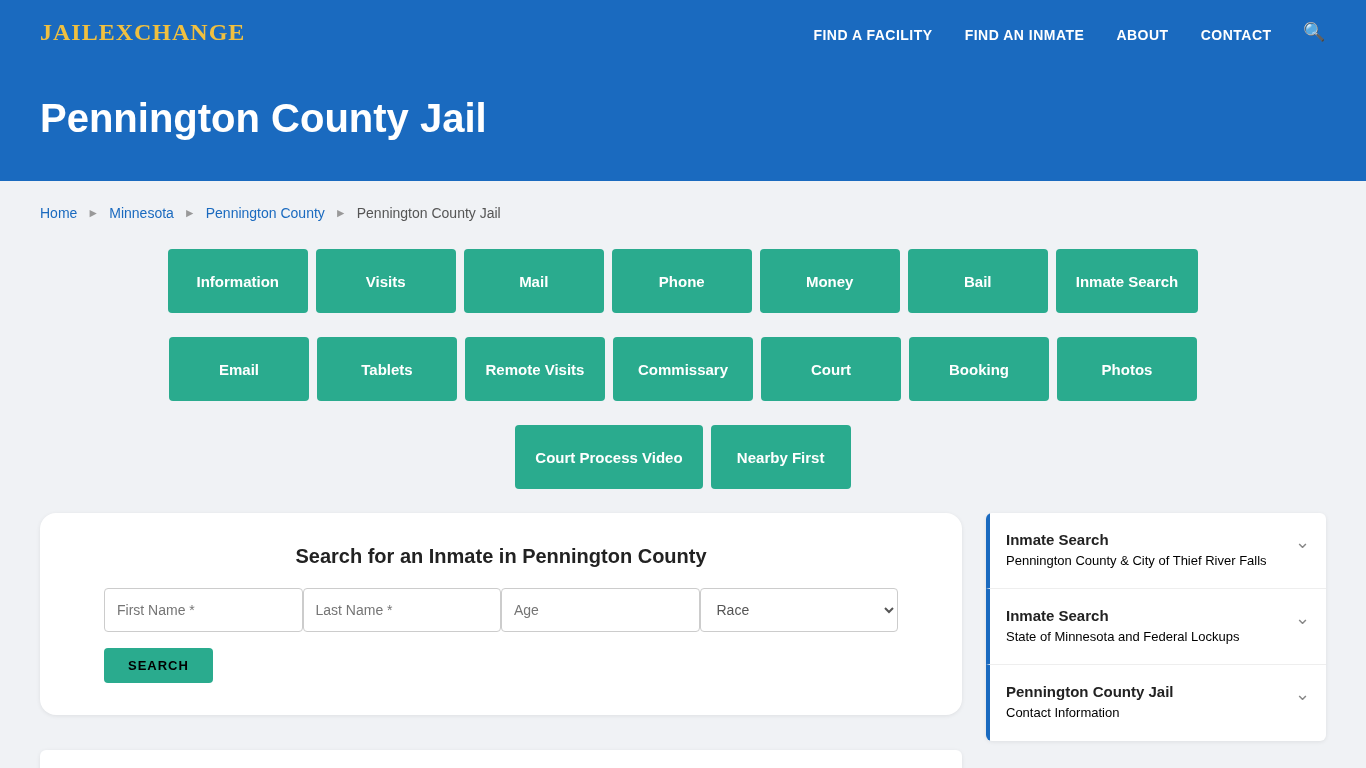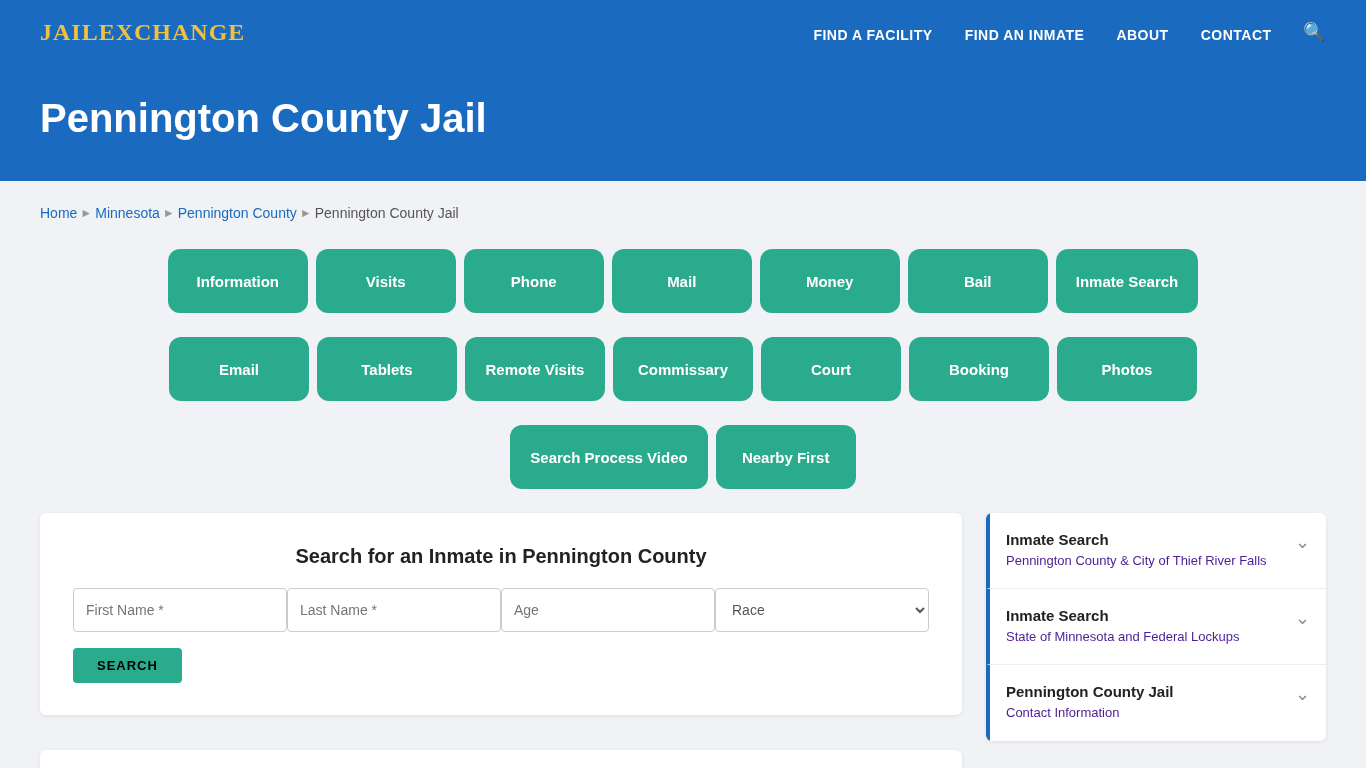--- a/index.html
+++ b/index.html
@@ -56,21 +56,21 @@
       max-width: 1366px;
       margin: 0 auto;
       padding: 24px 40px 40px;
       background: #f0f2f5;
     }
 
     
     .breadcrumb {
       display: flex;
       align-items: center;
-      gap: 3px;
+      gap: 10px;
       margin-bottom: 28px;
       font-size: 14px;
     }
     .breadcrumb a {
       color: #1a6abf;
       text-decoration: none;
     }
     .breadcrumb .sep { color: #999; font-size: 12px; }
     .breadcrumb .current { color: #555; }
 
@@ -85,42 +85,42 @@
     .grid-btn {
       background: #2aab8e;
       color: #fff;
       border: none;
       padding: 0 20px;
       height: 64px;
       min-width: 140px;
       font-size: 15px;
       font-weight: 600;
       cursor: pointer;
-      border-radius: 12px;
+      border-radius: 4px;
       transition: background 0.2s;
     }
 
     
     .two-col {
       display: flex;
       gap: 24px;
       align-items: flex-start;
     }
 
     
     .left-panel {
       flex: 1;
       min-width: 0;
     }
 
     
     .search-box {
       background: #fff;
-      border-radius: 6px;
-      padding: 32px 33px;
+      border-radius: 16px;
+      padding: 32px 64px;
       margin-bottom: 35px;
       box-shadow: 0 1px 4px rgba(0,0,0,0.08);
     }
     .search-box h2 {
       text-align: center;
       font-size: 20px;
       font-weight: 700;
       margin-bottom: 20px;
       color: #222;
     }
@@ -190,21 +190,21 @@
     }
     .sidebar-item:last-child { border-bottom: none; }
     .sidebar-item-text .title {
       font-size: 15px;
       font-weight: 700;
       color: #222;
       margin-bottom: 4px;
     }
     .sidebar-item-text .subtitle {
       font-size: 13px;
-      color: #4c1d95;
+      color: #000000;
       line-height: 1.4;
     }
     .chevron {
       color: #888;
       font-size: 18px;
       margin-left: 8px;
       flex-shrink: 0;
     }
   </style>
 </head>
@@ -235,37 +235,37 @@
     <a href="#">Minnesota</a>
     <span class="sep">►</span>
     <a href="#">Pennington County</a>
     <span class="sep">►</span>
     <span class="current">Pennington County Jail</span>
   </div>
 
   <div class="btn-grid">
     <button class="grid-btn">Information</button>
     <button class="grid-btn">Visits</button>
+    <button class="grid-btn">Mail</button>
     <button class="grid-btn">Phone</button>
-    <button class="grid-btn">Mail</button>
     <button class="grid-btn">Money</button>
     <button class="grid-btn">Bail</button>
     <button class="grid-btn">Inmate Search</button>
   </div>
   <div class="btn-grid">
     <button class="grid-btn">Email</button>
     <button class="grid-btn">Tablets</button>
     <button class="grid-btn">Remote Visits</button>
     <button class="grid-btn">Commissary</button>
     <button class="grid-btn">Court</button>
     <button class="grid-btn">Booking</button>
     <button class="grid-btn">Photos</button>
   </div>
   <div class="btn-grid">
-    <button class="grid-btn">Search Process Video</button>
+    <button class="grid-btn">Court Process Video</button>
     <button class="grid-btn">Nearby First</button>
   </div>
 
   <div class="two-col">
 
     <div class="left-panel">
 
       <div class="search-box">
         <h2>Search for an Inmate in Pennington County</h2>
         <div class="search-fields">

